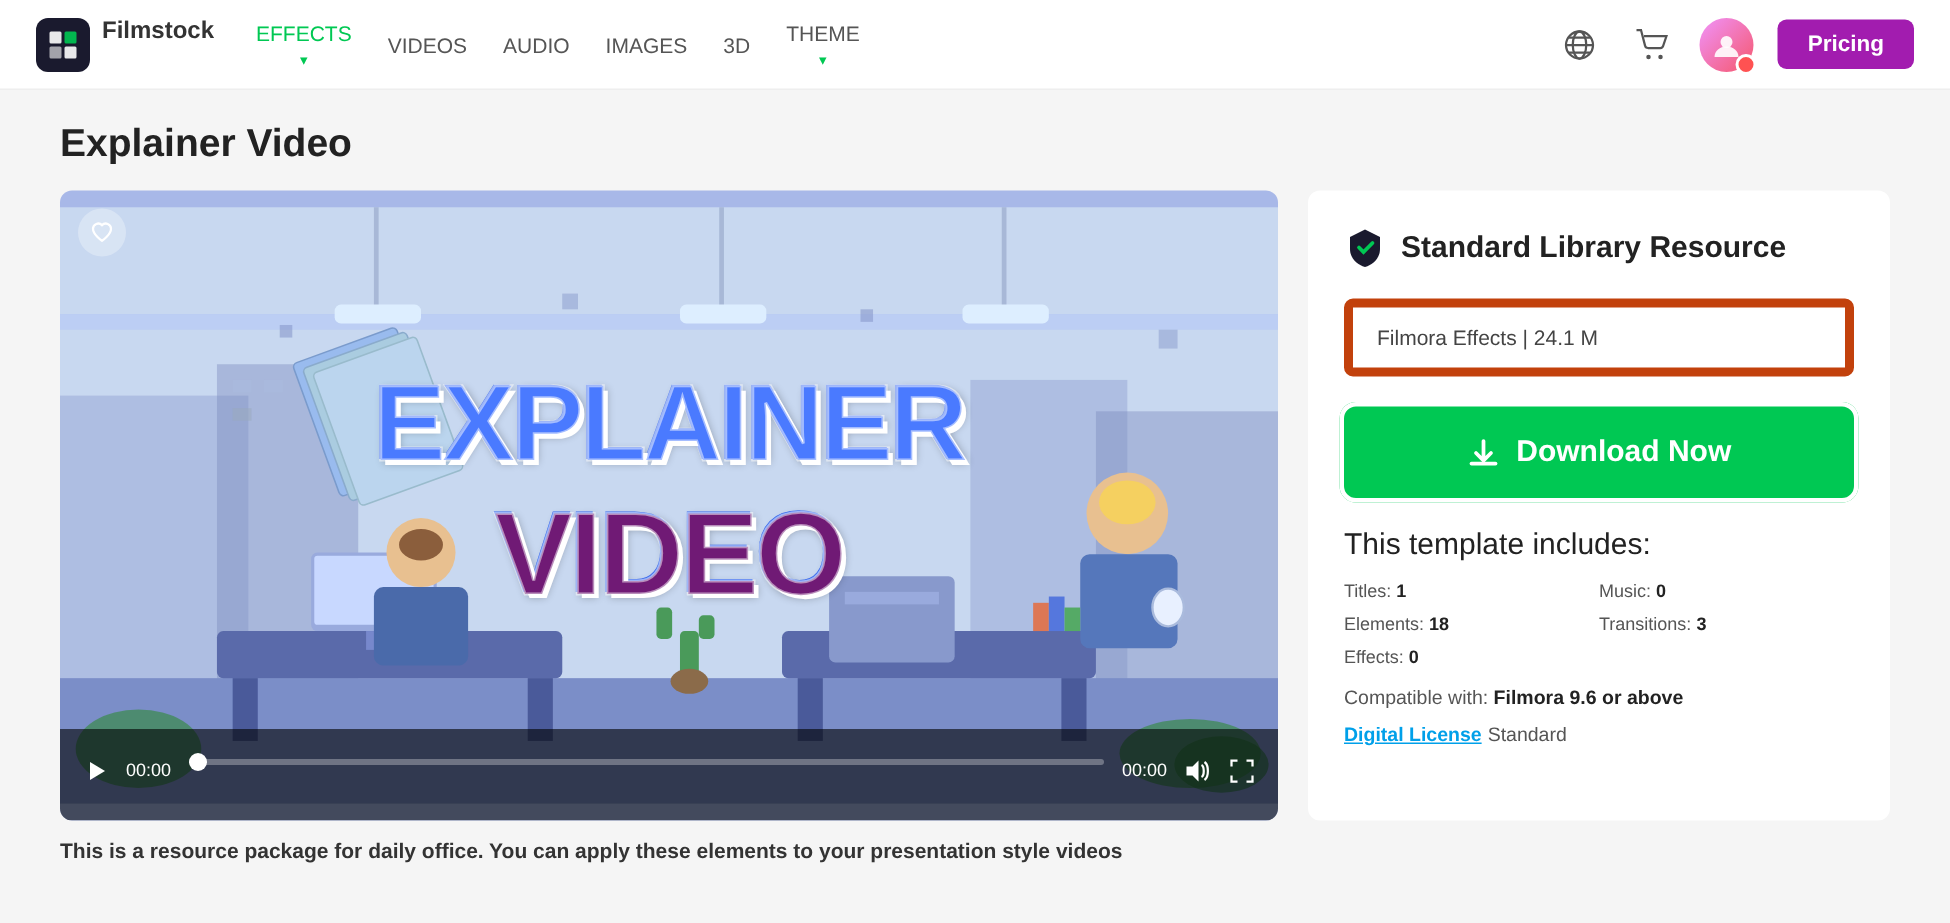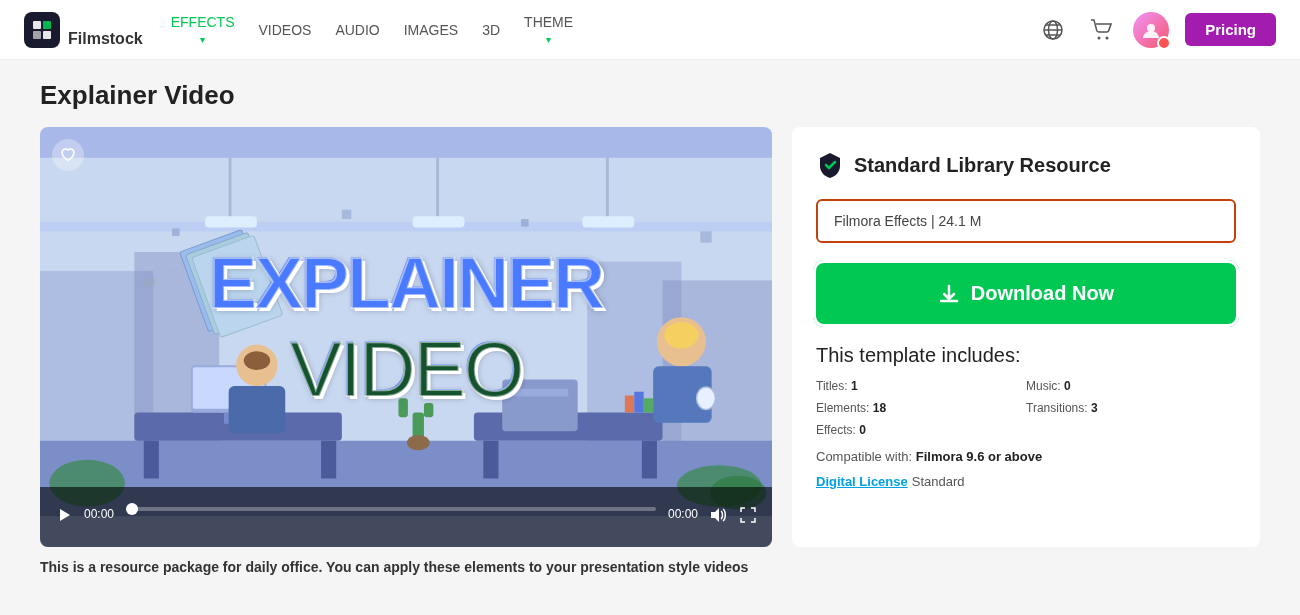--- a/index.html
+++ b/index.html
@@ -10,21 +10,21 @@
       background: #fff;
       display: flex;
       align-items: center;
       height: 60px;
       padding: 0 24px;
       border-bottom: 1px solid #eee;
       gap: 28px;
     }
     .logo {
       display: flex;
-      align-items: flex-end;
+      align-items: flex-start;
       gap: 8px;
       text-decoration: none;
     }
     .logo-icon {
       width: 36px;
       height: 36px;
       background: #1a1a2e;
       border-radius: 8px;
       display: flex;
       align-items: center;
@@ -121,21 +121,21 @@
     }
 
     .content-area {
       display: flex;
       gap: 20px;
       align-items: flex-start;
     }
 
     
     .video-container {
-      width: 732px;
+      width: 812px;
       height: 420px;
       background: #a8b8e8;
       border-radius: 8px;
       position: relative;
       overflow: hidden;
       flex-shrink: 0;
     }
 
     
     .scene-svg {
@@ -157,22 +157,22 @@
       font-size: 72px;
       font-weight: 900;
       color: #4a7aff;
       text-shadow: 3px 3px 0 #fff, -1px -1px 0 #3a6aee, 2px 2px 6px rgba(0,0,0,0.3);
       letter-spacing: -2px;
       font-family: Impact, Arial Black, sans-serif;
       -webkit-text-stroke: 2px rgba(255,255,255,0.5);
     }
     .explainer-line2 {
       font-size: 78px;
-      font-weight: 400;
-      color: #14532d;
+      font-weight: 700;
+      color: #701a75;
       text-shadow: 3px 3px 0 #fff, -1px -1px 0 #3a6aee, 2px 2px 6px rgba(0,0,0,0.3);
       letter-spacing: -2px;
       font-family: Impact, Arial Black, sans-serif;
       -webkit-text-stroke: 2px rgba(255,255,255,0.5);
     }
 
     
     .favorite-btn {
       position: absolute;
       top: 12px;
@@ -266,21 +266,21 @@
       width: 28px;
       height: 28px;
     }
     .resource-title {
       font-size: 20px;
       font-weight: 700;
       color: #222;
     }
 
     .file-info-box {
-      border: 2px solid #c2410c;
+      border: 6px solid #c2410c;
       border-radius: 6px;
       padding: 12px 16px;
       background: #fff;
       font-size: 14px;
       color: #444;
       margin-bottom: 20px;
     }
 
     .download-btn {
       width: 100%;

